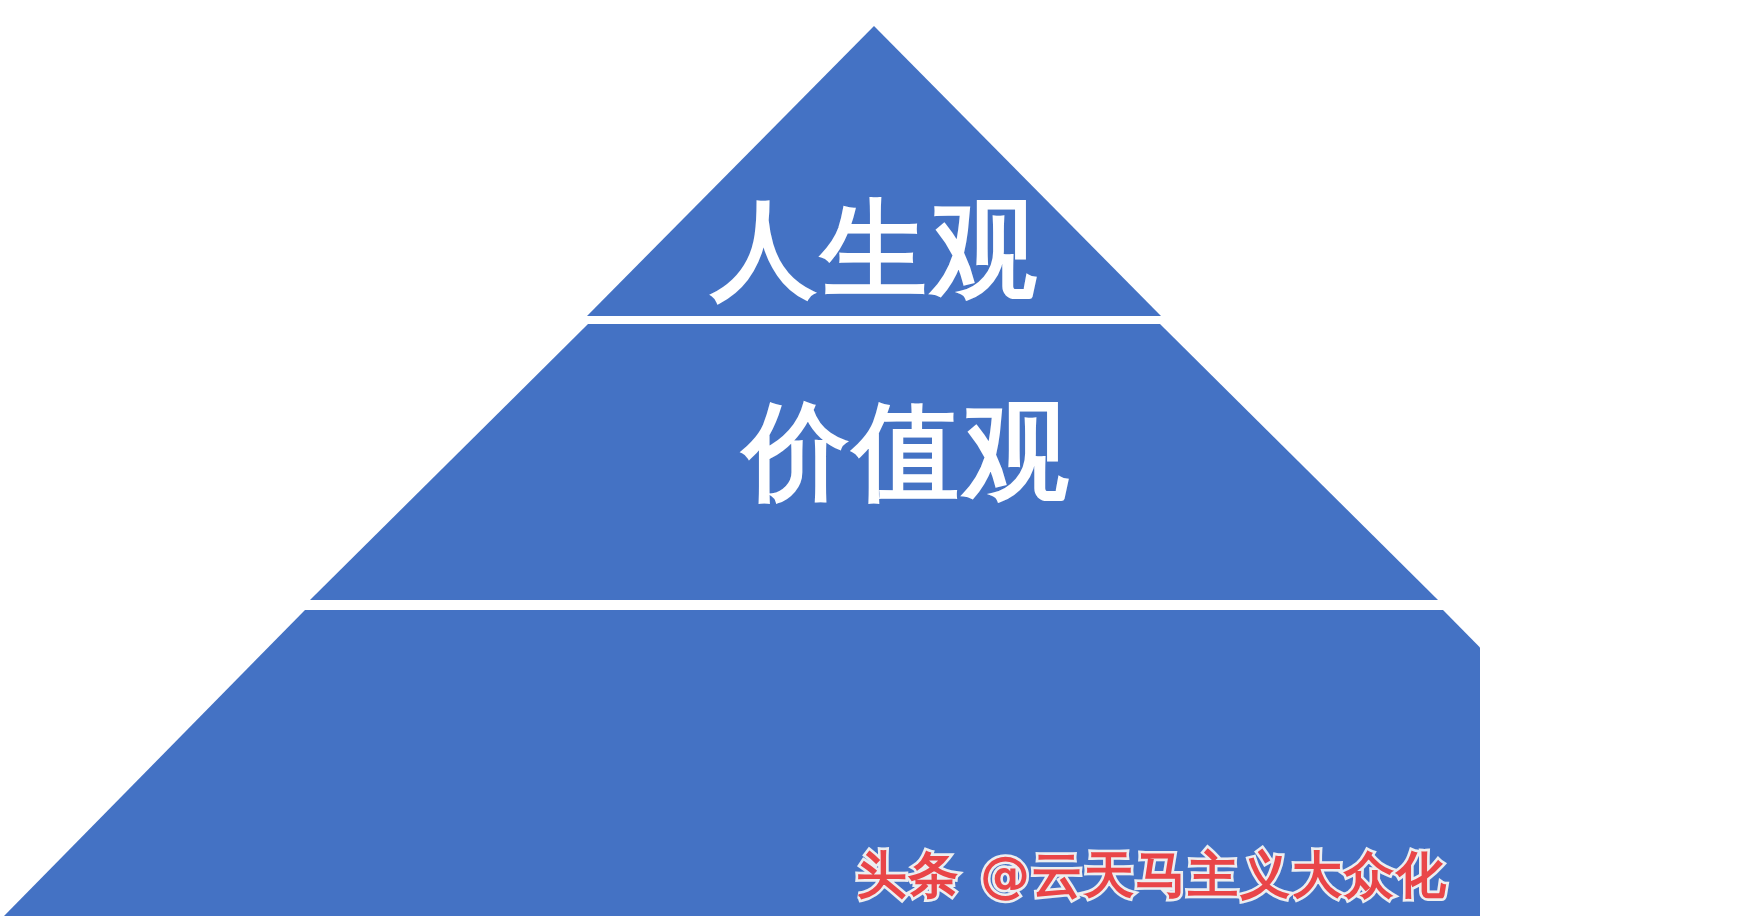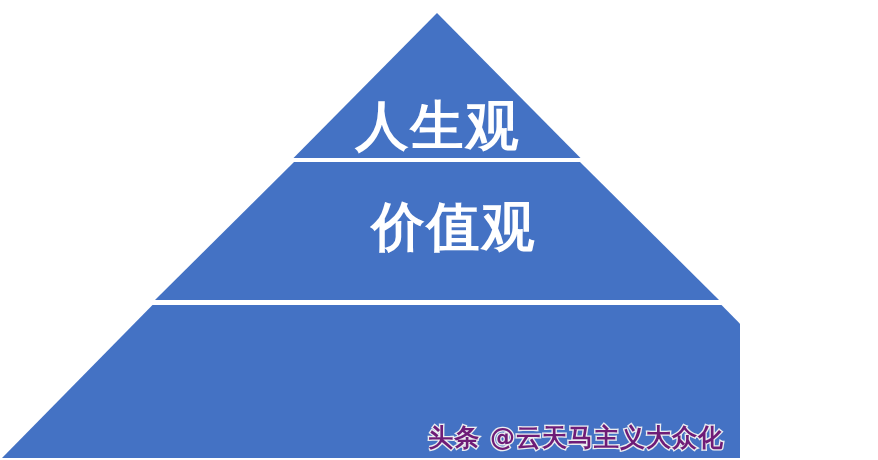--- a/index.html
+++ b/index.html
@@ -48,21 +48,21 @@
   #watermark {
     position: absolute;
     right: 16px;
     bottom: 10px;
     font-size: 25px;
     font-weight: 700;
     letter-spacing: 1px;
     line-height: 1;
     white-space: nowrap;
     font-family: "DejaVu Sans", "Liberation Sans", sans-serif;
-    color: #701a75;
+    color: #ef4444;
     -webkit-text-stroke: 2.6px #f2f2f2;
     paint-order: stroke fill;
     opacity: 0.97;
   }
   #watermark-inner {
     position: relative;
   }
 </style>
 </head>
 <body>

